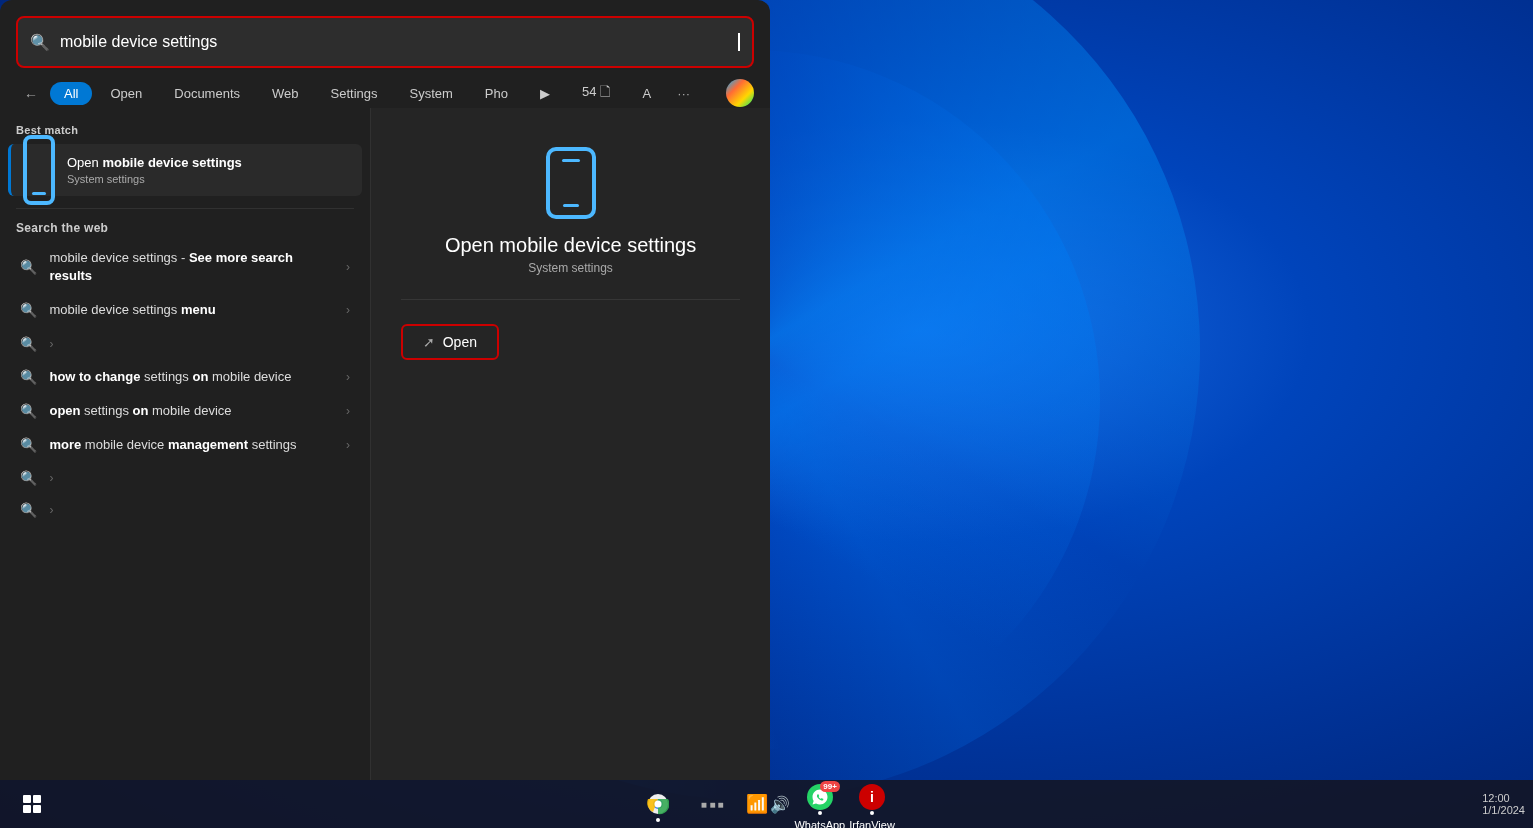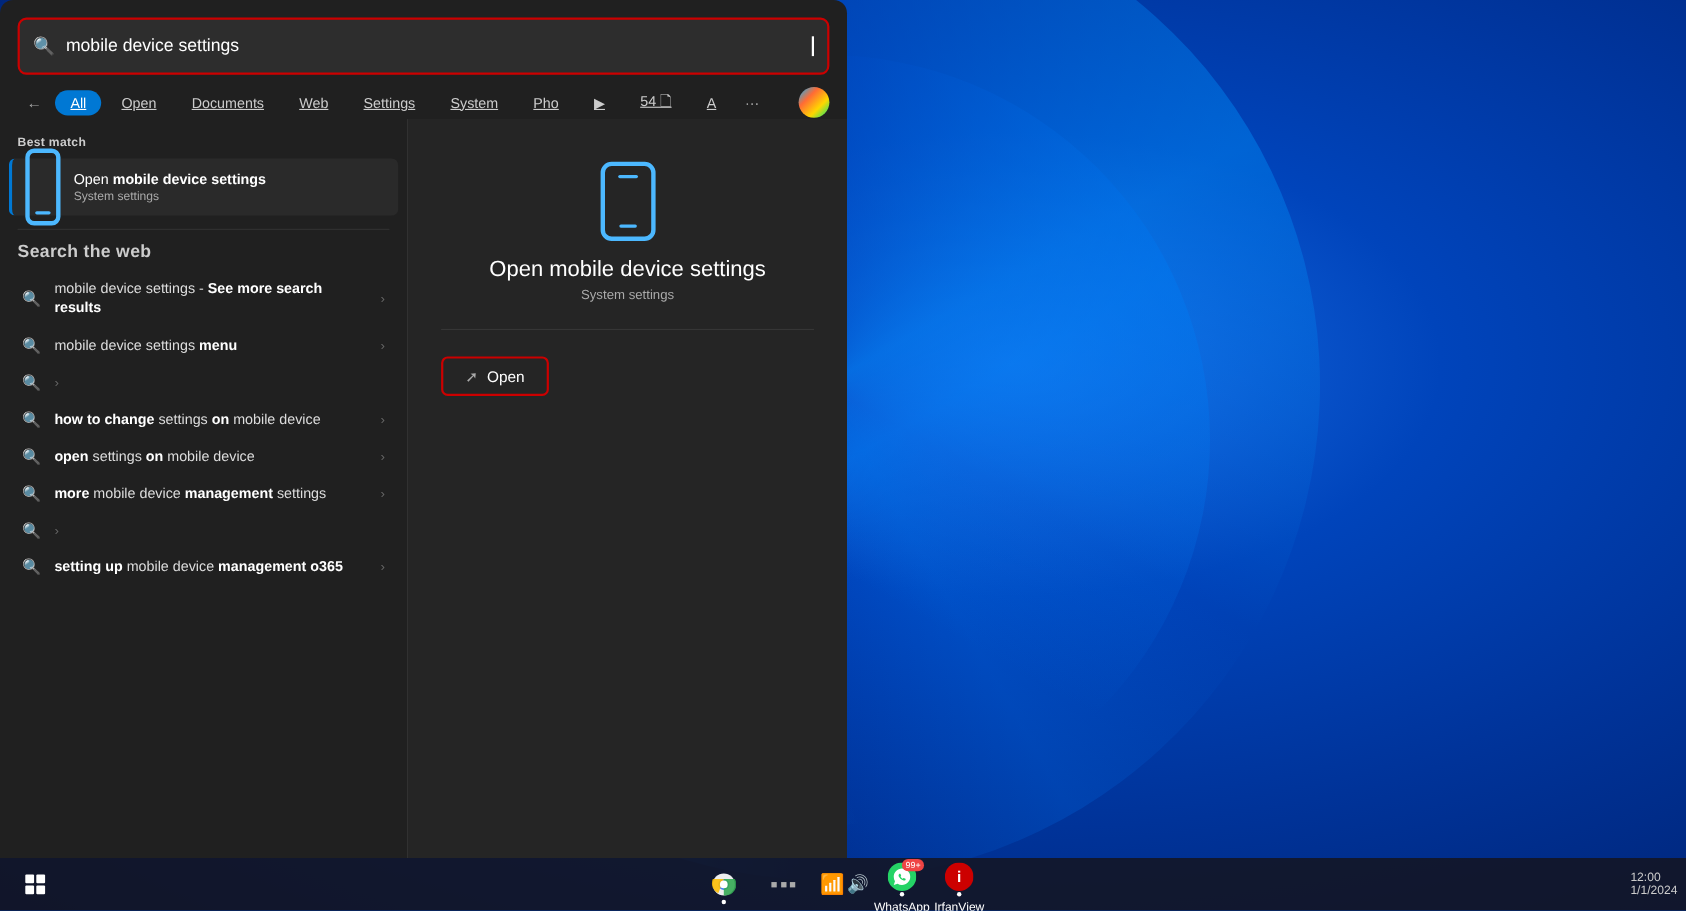--- a/index.html
+++ b/index.html
@@ -180,21 +180,20 @@
       font-size: 14px;
       flex-shrink: 0;
     }
     .filter-tab {
       padding: 4px 14px;
       border-radius: 20px;
       font-size: 13px;
       cursor: pointer;
       color: #ccc;
       white-space: nowrap;
-      text-decoration: underline;
     }
     .filter-tab.active {
       background: #0078d4;
       color: white;
     }
     .more-btn {
       padding: 4px 8px;
       color: #aaa;
       cursor: pointer;
       font-size: 13px;
@@ -272,21 +271,21 @@
 
     
     .divider {
       height: 1px;
       background: rgba(255,255,255,0.08);
       margin: 12px 16px;
     }
 
     
     .search-web-label {
-      font-size: 16px;
+      font-size: 12px;
       color: #ccc;
       font-weight: 600;
       padding: 0 16px 6px 16px;
       letter-spacing: 0.3px;
     }
 
     .web-search-item {
       display: flex;
       align-items: center;
       padding: 8px 16px;
@@ -396,21 +395,21 @@
       cursor: pointer;
     }
     .taskbar-badge {
       position: absolute;
       top: 4px; right: 2px;
       background: #ef4444;
       color: white;
       font-size: 8px;
       padding: 1px 3px;
       border-radius: 8px;
-      font-weight: 400;
+      font-weight: 700;
     }
 
     
     .phone-shape {
       width: 48px; height: 70px;
       border: 4px solid #4cb8ff;
       border-radius: 8px;
       position: relative;
       background: transparent;
     }
@@ -512,21 +511,20 @@
         <span class="chevron">›</span>
       </div>
 
       <div class="web-search-item">
         <span class="web-search-icon">🔍</span>
         <span class="chevron">›</span>
       </div>
 
       <div class="web-search-item">
         <span class="web-search-icon">🔍</span>
-        <span class="web-search-text"><b>setting up</b> mobile device <b>management o365</b></span>
         <span class="chevron">›</span>
       </div>
 
     </div>
 
     <div class="right-panel">
 
       <div class="result-icon">
 
         <div style="width:50px;height:72px;border:4px solid #4cb8ff;border-radius:10px;position:relative;">

